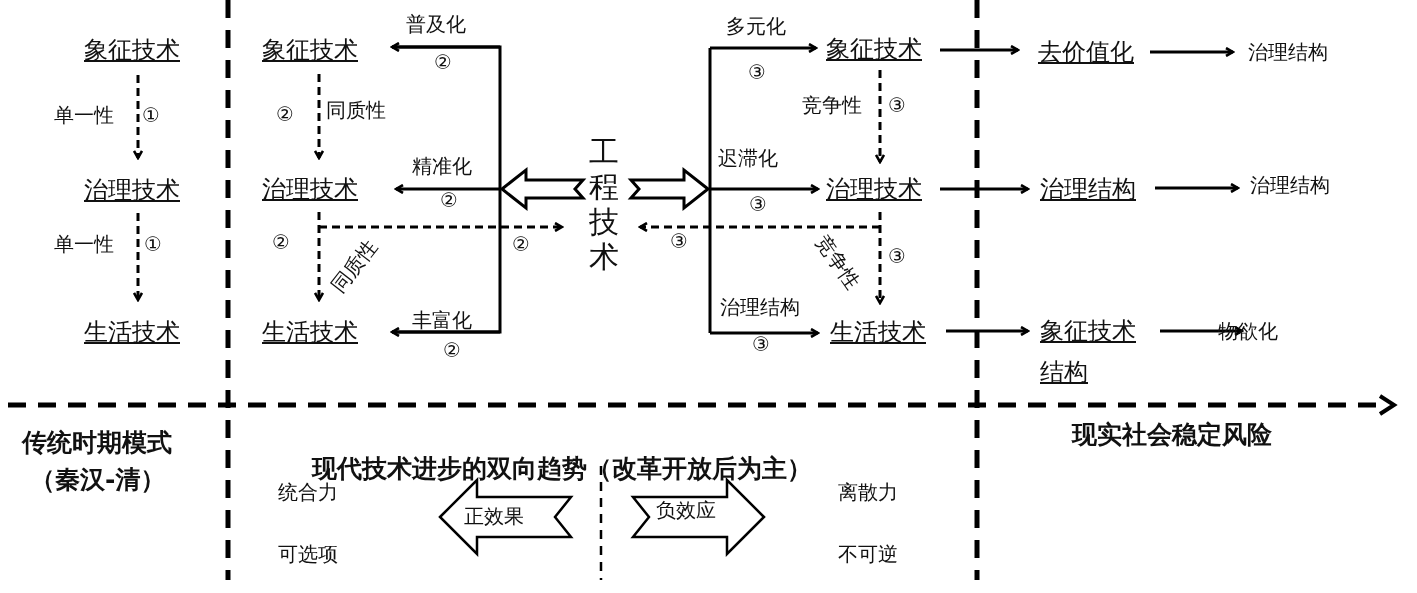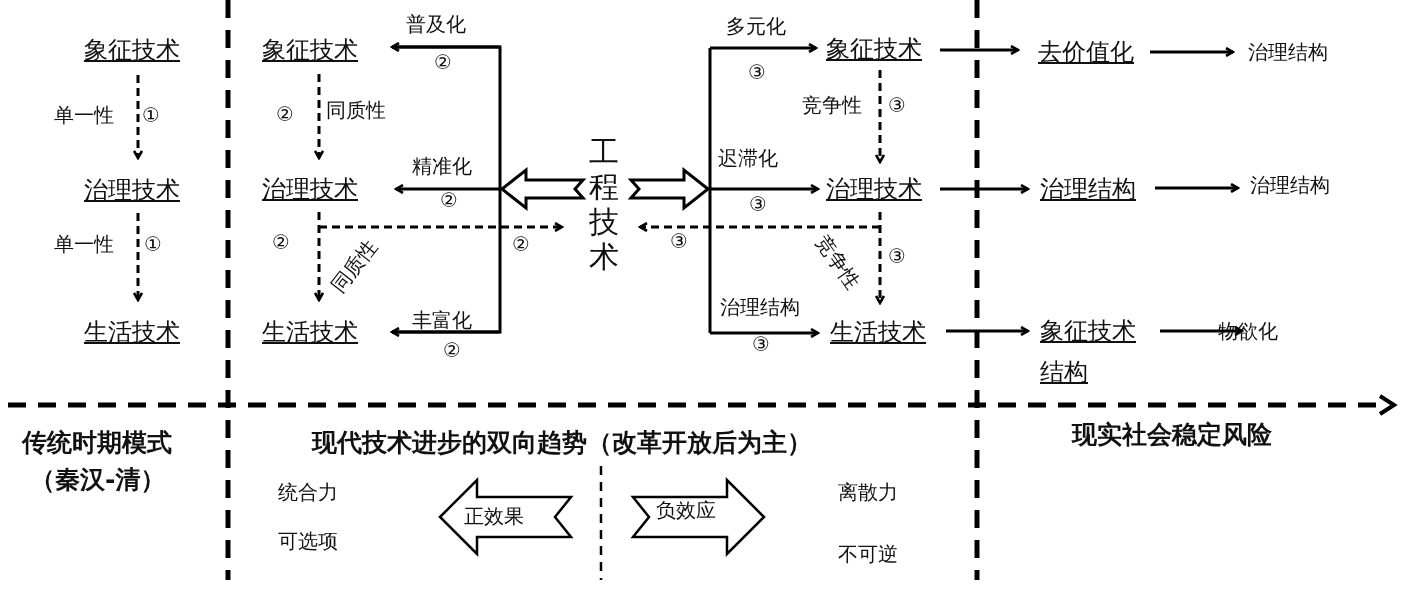--- a/index.html
+++ b/index.html
@@ -111,21 +111,21 @@
 <div class="t node" style="left:1038px;top:40px">去价值化</div>
 <div class="t node" style="left:1040px;top:177px">治理结构</div>
 <div class="t node" style="left:1040px;top:319px">象征技术</div>
 <div class="t node" style="left:1040px;top:360px">结构</div>
 <div class="t lab" style="left:1248px;top:42px">治理结构</div>
 <div class="t lab" style="left:1250px;top:175px">治理结构</div>
 <div class="t lab" style="left:1218px;top:321px">物欲化</div>
 
 <div class="t bold" style="left:22px;top:430px">传统时期模式</div>
 <div class="t bold" style="left:30px;top:467px">（秦汉-清）</div>
-<div class="t bold" style="left:312px;top:430px">现代技术进步的双向趋势（改革开放后为主）</div>
+<div class="t bold" style="left:312px;top:456px">现代技术进步的双向趋势（改革开放后为主）</div>
 <div class="t bold" style="left:1072px;top:422px">现实社会稳定风险</div>
 
 <div class="t lab" style="left:278px;top:482px">统合力</div>
-<div class="t lab" style="left:278px;top:531px">可选项</div>
+<div class="t lab" style="left:278px;top:544px">可选项</div>
 <div class="t lab" style="left:838px;top:482px">离散力</div>
 <div class="t lab" style="left:838px;top:544px">不可逆</div>
 <div class="t lab" style="left:464px;top:506px">正效果</div>
 <div class="t lab" style="left:656px;top:500px">负效应</div>
 
 </body></html>

